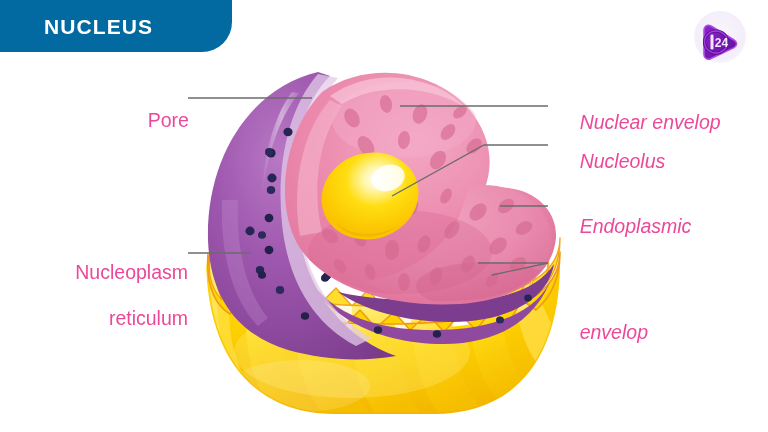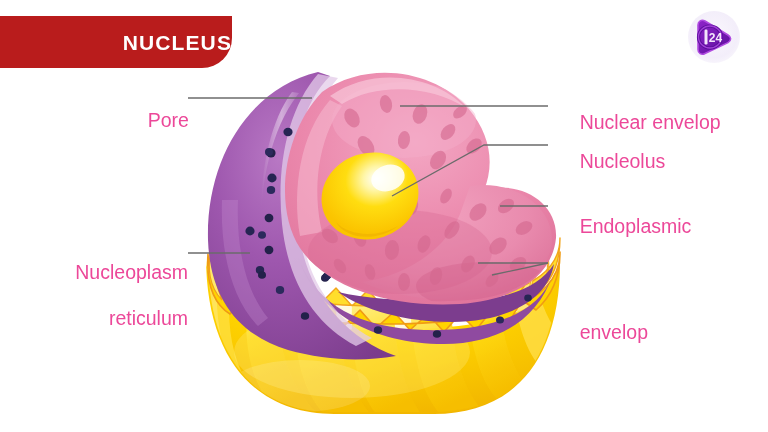--- a/index.html
+++ b/index.html
@@ -4,45 +4,45 @@
 <style>
   html,body{margin:0;padding:0;}
   body{
     width:768px;height:432px;background:#ffffff;overflow:hidden;position:relative;
     font-family:"Liberation Sans","DejaVu Sans",sans-serif;
   }
   #stage{position:absolute;inset:0;width:768px;height:432px;}
 
   
   .banner{
-    position:absolute;left:0;top:16px;width:232px;height:52px;
-    background:#b91c1c;
+    position:absolute;left:0;top:0;width:232px;height:52px;
+    background:#0369a1;
     border-bottom-right-radius:30px;
-    display:flex;align-items:center;justify-content:flex-end;
+    display:flex;align-items:center;
   }
   .banner-title{
     color:#ffffff;font-size:21px;font-weight:bold;letter-spacing:1.1px;
     margin-left:44px;line-height:1;
   }
 
   
   .logo{
-    position:absolute;right:28px;top:11px;width:52px;height:52px;
+    position:absolute;right:22px;top:11px;width:52px;height:52px;
     border-radius:50%;
     background:radial-gradient(circle at 50% 45%, #faf7fd 0%, #f3eefa 60%, #ffffff 100%);
-    display:flex;align-items:center;justify-content:center;
+    display:flex;align-items:flex-end;justify-content:center;
   }
 
   
   .lbl{
     position:absolute;color:#ec4899;font-size:19.5px;line-height:23px;
     white-space:pre;
   }
   .lbl-left{text-align:right;}
-  .lbl-right{text-align:right;}
+  .lbl-right{text-align:right;font-style:italic;}
 
   
   svg.art{position:absolute;left:0;top:0;width:768px;height:432px;}
 </style>
 </head>
 <body>
 
 <div id="stage">
 
   <svg class="art" viewBox="0 0 768 432">

